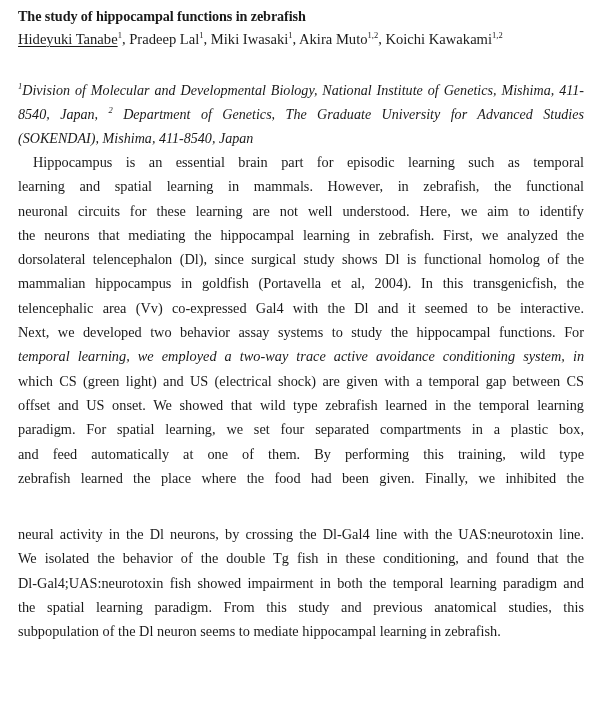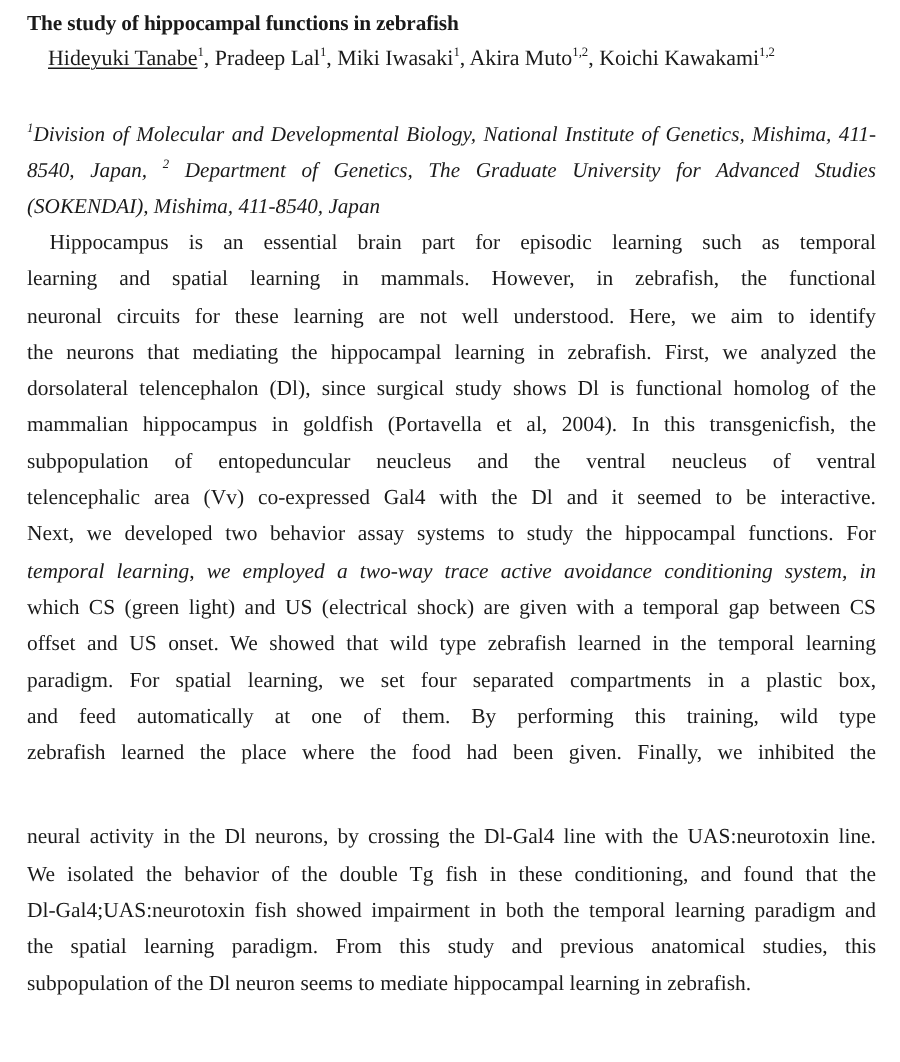--- a/index.html
+++ b/index.html
@@ -8,21 +8,21 @@
       font-family: "Liberation Serif", "DejaVu Serif", serif;
       color: #1a1a1a;
     }
     .page { position: relative; padding: 0 16px 0 18px; }
     .title {
       position: absolute; left: 18px; top: 8px;
       font-weight: bold; font-size: 14.2px; letter-spacing: -0.1px;
       margin: 0;
     }
     .authors {
-      position: absolute; left: 32px; top: 31px;
+      position: absolute; left: 18px; top: 31px;
       font-size: 14.6px; white-space: nowrap;
     }
     .authors .presenter { text-decoration: underline; text-decoration-thickness: 1px; text-underline-offset: 2px; }
     .authors sup { font-size: 8.5px; vertical-align: 6px; line-height: 0; }
     .affil {
       position: absolute; left: 18px; top: 78px; width: 566px;
       font-style: italic; font-size: 14.1px; line-height: 24px;
       text-align: justify; text-align-last: left;
       margin: 0;
     }
@@ -48,21 +48,20 @@
 
   <p class="affil"><sup>1</sup><span>Division of Molecular and Developmental Biology, National Institute of Genetics,  Mishima, 411-8540, Japan, </span><sup>2</sup><span> Department of Genetics, The Graduate University for Advanced Studies (SOKENDAI), Mishima, 411-8540, Japan</span></p>
 
   <div class="abstract">
     <span class="line first" style="display: block; word-spacing: 9.84659px;">Hippocampus is an essential brain part for episodic learning such as temporal</span>
     <span class="line" style="display: block; word-spacing: 11.0406px;">learning and spatial learning in mammals. However, in zebrafish, the functional</span>
     <span class="line" style="display: block; word-spacing: 6.3113px;">neuronal circuits for these learning are not well understood. Here, we aim to identify</span>
     <span class="line" style="display: block; word-spacing: 5.14974px;">the neurons that mediating the hippocampal learning in zebrafish. First, we analyzed the</span>
     <span class="line" style="display: block; word-spacing: 3.8112px;">dorsolateral telencephalon (Dl), since surgical study shows Dl is functional homolog of the</span>
     <span class="line" style="display: block; word-spacing: 6.1179px;">mammalian hippocampus in goldfish (Portavella et al, 2004). In this transgenicfish, the</span>
-    <span class="line" style="display: block; word-spacing: 13.7031px;">subpopulation of entopeduncular neucleus and the ventral neucleus of ventral</span>
     <span class="line" style="display: block; word-spacing: 5.67308px;">telencephalic area (Vv) co-expressed Gal4 with the Dl and it seemed to be interactive.</span>
     <span class="line" style="display: block; word-spacing: 4.87891px;">Next, we developed two behavior assay systems to study the hippocampal functions. For</span>
     <span class="line" style="display: block; word-spacing: 4.5px; font-style: italic;">temporal learning, we employed a two-way trace active avoidance conditioning system, in</span>
     <span class="line" style="display: block; word-spacing: 2.71667px;">which CS (green light) and US (electrical shock) are given with a temporal gap between CS</span>
     <span class="line" style="display: block; word-spacing: 4.05022px;">offset and US onset. We showed that wild type zebrafish learned in the temporal learning</span>
     <span class="line" style="display: block; word-spacing: 7.23307px;">paradigm. For spatial learning, we set four separated compartments in a plastic box,</span>
     <span class="line" style="display: block; word-spacing: 10.4401px;">and feed automatically at one of them. By performing this training, wild type</span>
     <span class="line" style="display: block; word-spacing: 6.7512px;">zebrafish learned the place where the food had been given. Finally, we inhibited the</span>
     <span class="line" style="display: block; word-spacing: 2.53683px; margin-top: 32px;">neural activity in the Dl neurons, by crossing the Dl-Gal4 line with the UAS:neurotoxin line.</span>
     <span class="line" style="display: block; word-spacing: 4.05312px;">We isolated the behavior of the double Tg fish in these conditioning, and found that the</span>

